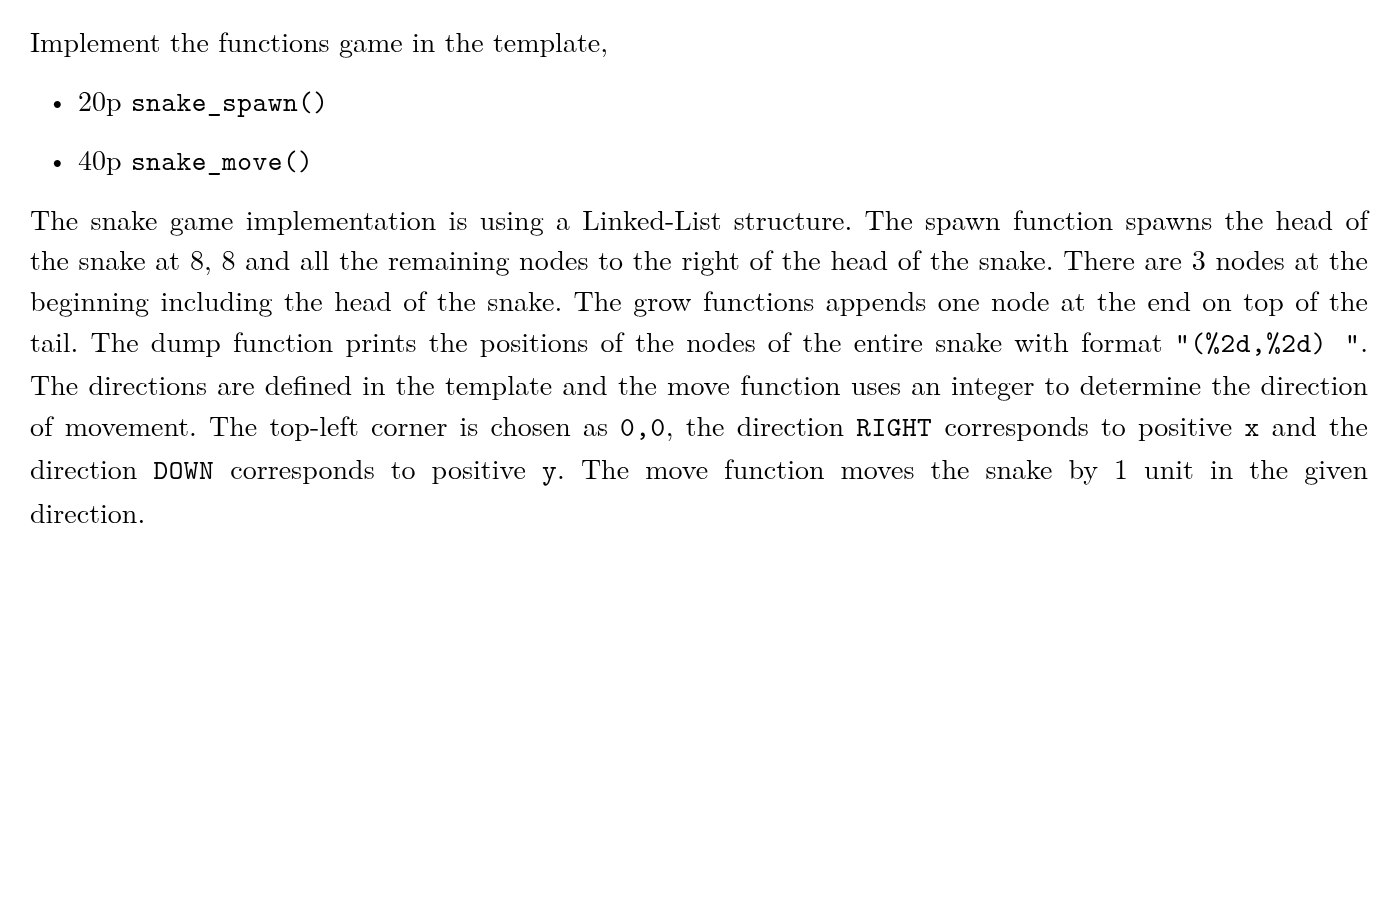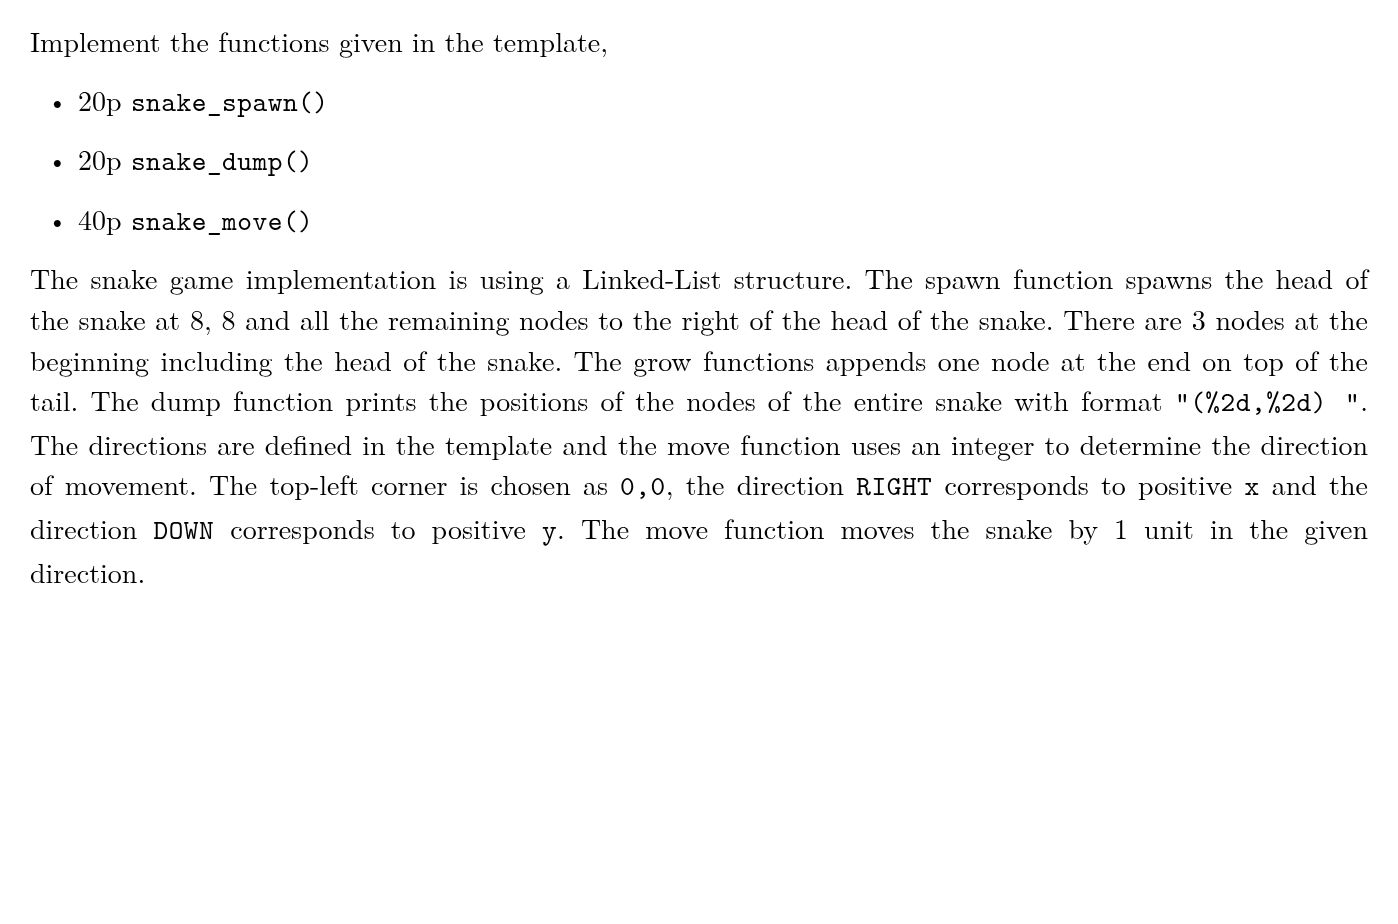--- a/index.html
+++ b/index.html
@@ -44,28 +44,25 @@
       text-align: justify;
       line-height: 1.45;
     }
     .points {
       font-family: "Latin Modern Roman", "Computer Modern", Georgia, serif;
     }
   </style>
 </head>
 <body>
 
-<p class="intro">Implement the functions given in the template,</p>
+<p class="intro">Implement the functions game in the template,</p>
 
 <ul class="functions">
   <li>
     <span class="points">20p </span><span class="tt">snake_spawn()</span>
-  </li>
-  <li>
-    <span class="points">20p </span><span class="tt">snake_dump()</span>
   </li>
   <li>
     <span class="points">40p </span><span class="tt">snake_move()</span>
   </li>
 </ul>
 
 <p class="body-text">
   <span>The snake game implementation is using a Linked-List structure. The spawn function spawns the head of the snake at 8, 8 and all the remaining nodes to the right of the head of the snake. There are 3 nodes at the beginning including the head of the snake. The grow functions appends one node at the end on top of the tail. The dump function prints the positions of the nodes of the entire snake with format </span><span class="tt">"(%2d,%2d) "</span><span>. The directions are defined in the template and the move function uses an integer to determine the direction of movement. The top-left corner is chosen as </span><span class="tt">0,0</span><span>, the direction </span><span class="tt">RIGHT</span><span> corresponds to positive </span><span class="tt">x</span><span> and the direction </span><span class="tt">DOWN</span><span> corresponds to positive </span><span class="tt">y</span><span>. The move function moves the snake by 1 unit in the given direction.</span>
 </p>
 

